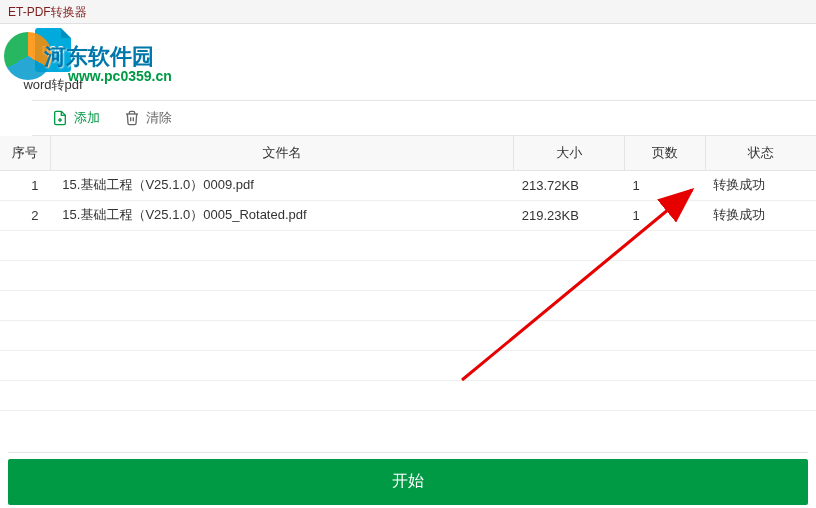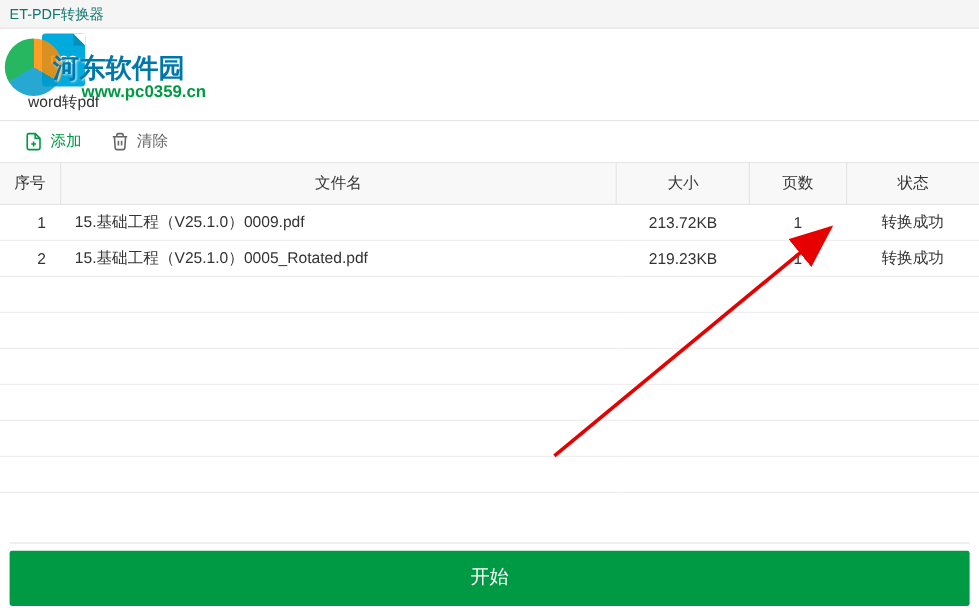--- a/index.html
+++ b/index.html
@@ -14,21 +14,21 @@
       background: #fff;
       width: 816px;
       height: 508px;
       overflow: hidden;
       position: relative;
     }
     .title-bar {
       height: 24px;
       padding: 4px 8px;
       font-size: 12px;
-      color: #0f766e;
+      color: #7f1d1d;
       background: #f5f5f5;
       border-bottom: 1px solid #e0e0e0;
     }
     .tabs-area {
       height: 76px;
       display: flex;
       align-items: flex-end;
       padding: 0 8px;
       background: #fff;
       position: relative;
@@ -114,20 +114,21 @@
     }
     .toolbar {
       height: 36px;
       border-top: 1px solid #e5e5e5;
       border-bottom: 1px solid #e5e5e5;
       display: flex;
       align-items: center;
       padding: 0 20px;
       gap: 24px;
       background: #fff;
+      margin-left: 32px;
     }
     .toolbar-btn {
       display: flex;
       align-items: center;
       gap: 6px;
       cursor: pointer;
       font-size: 13px;
     }
     .toolbar-btn.add {
       color: #009944;
@@ -162,21 +163,21 @@
     }
     th:last-child {
       border-right: none;
     }
     td {
       height: 30px;
       border-bottom: 1px solid #eee;
       font-size: 13px;
       color: #333;
       padding: 0 8px;
-      text-align: center;
+      text-align: left;
       white-space: nowrap;
       overflow: hidden;
       text-overflow: ellipsis;
     }
     .col-index {
       width: 50px;
       text-align: right;
       padding-right: 12px;
     }
     td.col-index {

